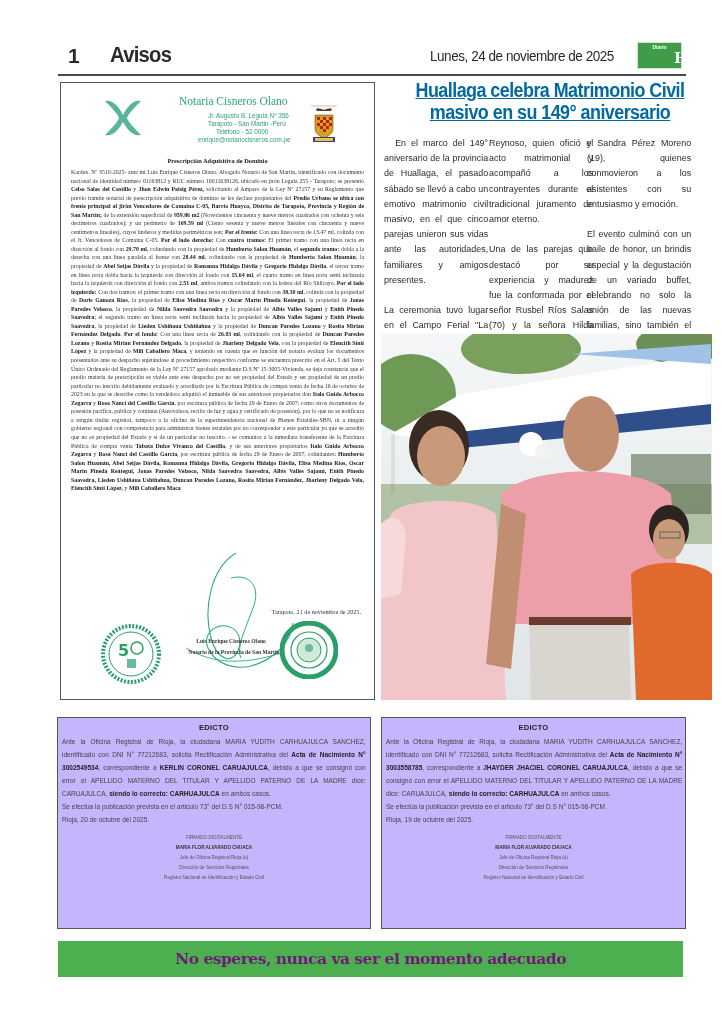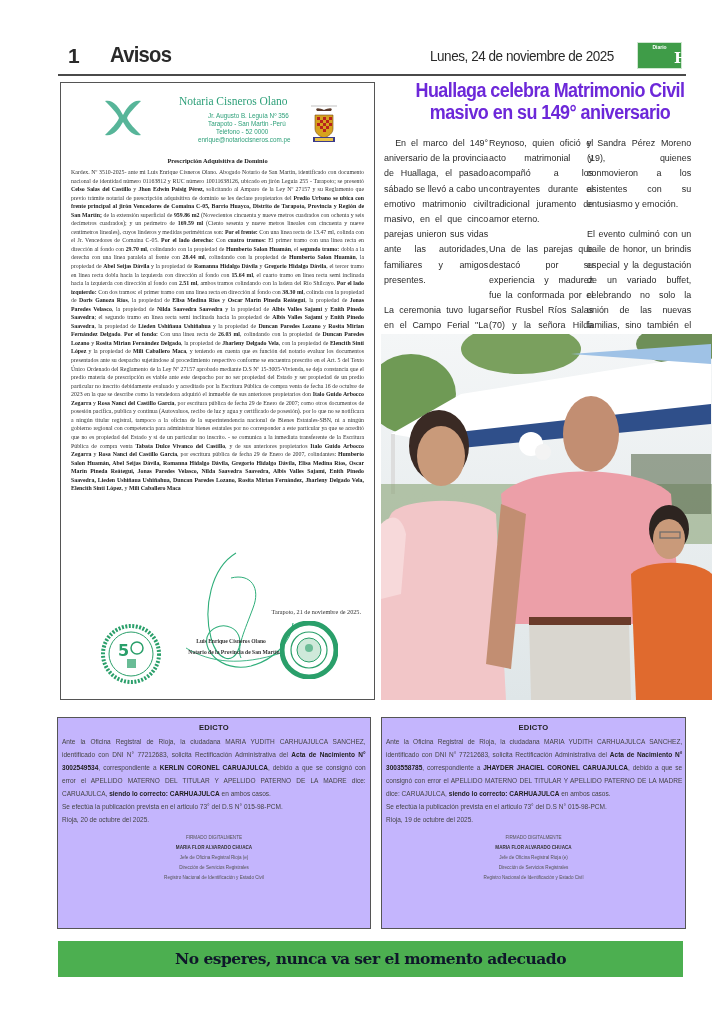--- a/index.html
+++ b/index.html
@@ -27,21 +27,21 @@
   .notary .body { position: absolute; left: 10px; top: 85px; width: 293px; font: 5.85px/8.55px "Liberation Serif", serif; color: #333; text-align: justify; }
   .notary .body b { color: #222; }
   .notary .place { position: absolute; right: 13px; top: 525px; font: 6.2px "Liberation Serif", serif; color: #333; }
   .notary .seal1 { position: absolute; left: 40px; top: 540px; width: 60px; height: 62px; }
   .notary .seal2 { position: absolute; left: 219px; top: 538px; width: 58px; height: 58px; }
   .notary .sig { position: absolute; left: 120px; top: 465px; width: 115px; height: 130px; }
   .notary .sign-name { position: absolute; left: 115px; top: 641px; width: 110px; text-align: center; font: bold 5.6px "Liberation Serif", serif; color: #333; }
   .notary .sign-role { position: absolute; left: 113px; top: 652px; width: 120px; text-align: center; font: bold 5.6px "Liberation Serif", serif; color: #333; }
 
   
-  .headline { position: absolute; left: 390px; top: 79px; width: 320px; text-align: center; font: bold 19.5px/22px "Liberation Sans", sans-serif; color: #6d28d9; letter-spacing: -0.6px; }
+  .headline { position: absolute; left: 390px; top: 79px; width: 320px; text-align: center; font: bold 19.5px/22px "Liberation Sans", sans-serif; color: #0369a1; letter-spacing: -0.6px; text-decoration: underline; }
   .headline span { display: block; transform: scaleX(0.92); }
   .col { position: absolute; top: 135px; font: 9.6px/15.2px "Liberation Sans", sans-serif; color: #2a2a2a; text-align: justify; transform: scaleX(0.93); transform-origin: left top; }
   .col p { margin-bottom: 15.2px; }
   .col p.ind { text-indent: 12px; }
   .col1 { left: 384px; width: 112px; }
   .col2 { left: 489px; width: 112px; }
   .col3 { left: 587px; width: 112px; }
 
   
   .photo { position: absolute; left: 381px; top: 334px; width: 331px; height: 366px; overflow: hidden; background: #e9eef0; }
@@ -52,21 +52,21 @@
   .edict2 { left: 381px; width: 305px; }
   .edict .etitle { text-align: center; font: bold 7.6px "Liberation Sans", sans-serif; color: #222; margin-top: 5px; letter-spacing: 0.2px; }
   .edict .ebody { font-size: 7.1px; line-height: 13px; margin: 4px 5px 0 4px; text-align: justify; transform: scaleX(0.92); transform-origin: left top; width: 330px; }
   .edict2 .ebody { width: 322px; }
   .edict .ebody b { color: #222; }
   .edict .eline { font-size: 7.1px; line-height: 13px; margin-left: 4px; transform: scaleX(0.92); transform-origin: left top; white-space: nowrap; }
   .edict .sigblk { text-align: center; font-size: 4.6px; line-height: 10px; color: #555; margin-top: 6px; }
   .edict .sigblk b { color: #333; }
 
   
-  .banner { position: absolute; left: 58px; top: 941px; width: 625px; height: 36px; background: #4caf50; color: #0f172a; text-align: center; font: bold 15.5px/36px "DejaVu Serif", serif; letter-spacing: -0.5px; }
+  .banner { position: absolute; left: 58px; top: 941px; width: 625px; height: 36px; background: #4caf50; color: #701a75; text-align: center; font: bold 15.5px/36px "DejaVu Serif", serif; letter-spacing: -0.5px; }
 </style>
 </head>
 <body>
 
 <div class="hdr">
   <span class="pnum">1</span>
   <span class="section">Avisos</span>
   <span class="date">Lunes, 24 de noviembre de 2025</span>
   <div class="logo">
     <span class="small">Diario</span>

